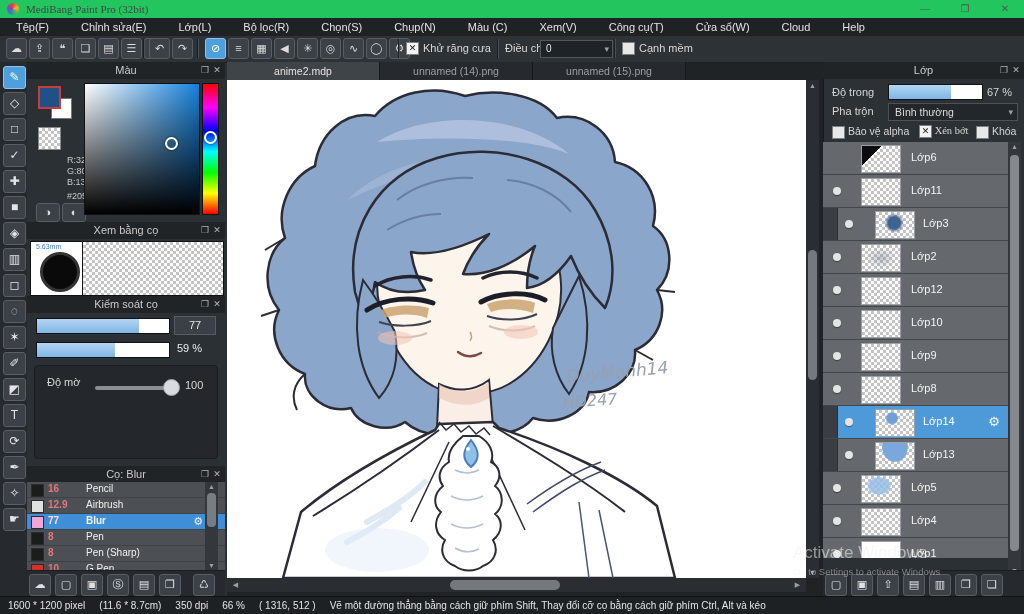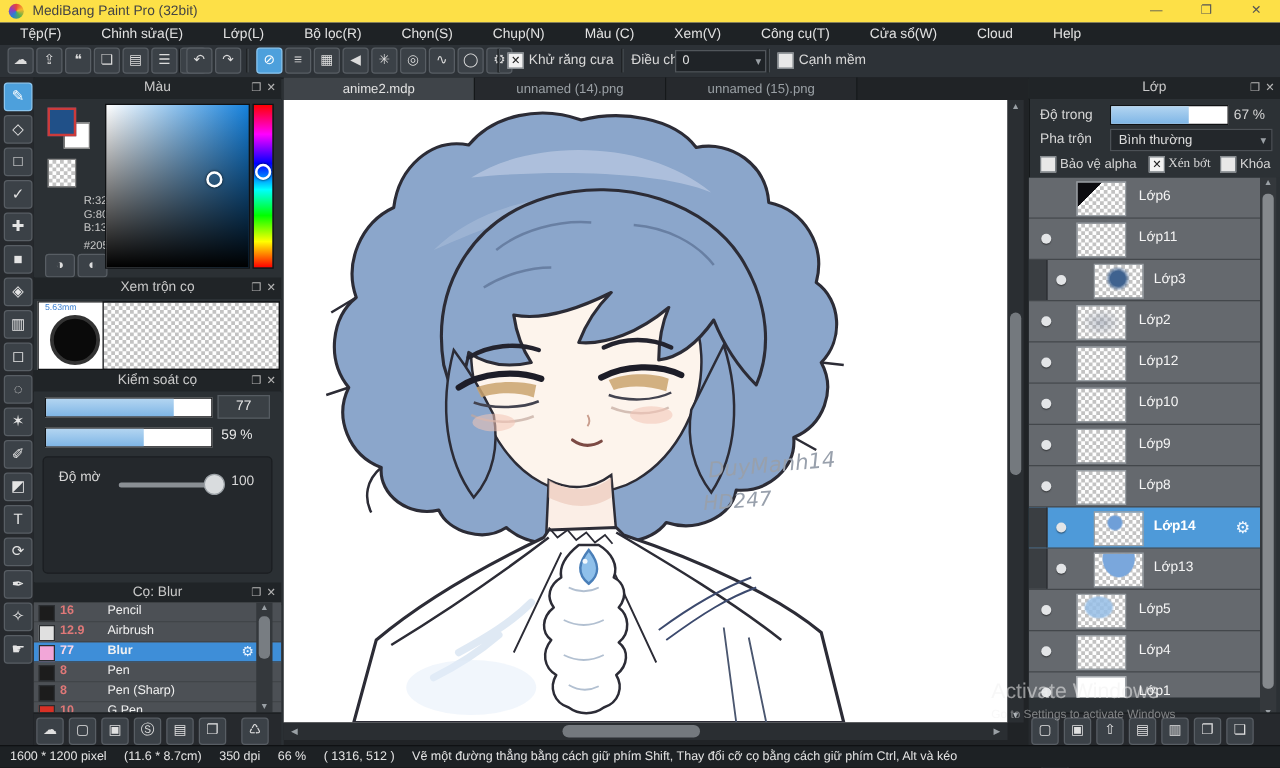--- a/index.html
+++ b/index.html
@@ -1,19 +1,19 @@
 <!DOCTYPE html>
 <html><head>
 <meta charset="utf-8">
 <style>
   html,body{margin:0;padding:0;background:#111;font-family:"Liberation Sans","DejaVu Sans",sans-serif;}
   #app{position:relative;width:1024px;height:614px;background:#2b3034;overflow:hidden;font-family:"Liberation Sans","DejaVu Sans",sans-serif;}
   .abs{position:absolute;}
   
-  #titlebar{left:0;top:0;width:1024px;height:18px;background:#fde047;border-bottom:1px solid #d8d8d8;}
+  #titlebar{left:0;top:0;width:1024px;height:18px;background:#22c55e;border-bottom:1px solid #d8d8d8;font-family:Liberation Serif, serif;}
   #applogo{left:7px;top:3px;width:12px;height:12px;border-radius:50%;background:conic-gradient(#e8453c,#f7b32b,#57b14c,#2a7fd4,#9040c0,#e8453c);}
   #apptitle{left:26px;top:3px;font-size:11px;color:#444;}
   .wctl{top:0;width:40px;height:18px;text-align:center;line-height:18px;font-size:10px;color:#555;}
   
   #menubar{left:0;top:18px;width:1024px;height:18px;background:#1e2225;display:flex;align-items:center;}
   .mitem{font-size:11px;color:#e2e2e2;padding:0 16px;line-height:18px;white-space:nowrap;}
   
   #toolbar{left:0;top:36px;width:1024px;height:26px;background:#2d3237;border-bottom:1px solid #1a1d20;}
   .tbtn{display:inline-block;width:19px;height:19px;margin:0 1px;background:#3b4147;border:1px solid #585e64;border-radius:3px;color:#dcdcdc;font-size:11px;line-height:18px;text-align:center;vertical-align:top;overflow:hidden;}
   .tbtn.active{background:#4da0dc;border-color:#8cc6ef;color:#fff;}
@@ -109,21 +109,21 @@
   .lthumb::after{content:"";position:absolute;inset:0;}
   .t-corner::after{background:linear-gradient(135deg,#0c0c10 30%,rgba(0,0,0,0) 31%);}
   .t-white{background:#fff;}
   .t-sketch::after{background:radial-gradient(ellipse at 50% 50%,rgba(120,130,150,.45),transparent 60%);}
   .t-art-blue::after{background:radial-gradient(circle at 48% 42%,#3f628f 0 24%,rgba(63,98,143,.35) 34%,transparent 40%);}
   .t-art-small::after{background:radial-gradient(circle at 42% 32%,#6f9fd8 0 18%,transparent 24%);}
   .t-art-blob::after{background:radial-gradient(ellipse at 50% 14%,#7aa7dc 0 46%,transparent 50%);}
   .t-art-light::after{background:radial-gradient(ellipse at 45% 38%,rgba(150,190,230,.85) 0 34%,transparent 42%);}
   .lname{position:absolute;left:88px;top:9px;font-size:11px;color:#f4f4f4;}
   .lrow.ind .lname{left:100px;}
-  .lrow.sel .lname{font-weight:bold;color:#fff;}
+  .lrow.sel .lname{font-weight:normal;color:#fff;}
   .lgear{position:absolute;right:8px;top:8px;font-size:13px;color:#f2f8ff;}
   #layer-sb{left:1008px;top:142px;width:13px;height:433px;background:#34383c;}
   #layer-sb-thumb{position:absolute;left:2px;top:13px;width:9px;height:396px;background:#85898d;border-radius:4px;}
   
   #statusbar{left:0;top:596px;width:1024px;height:18px;background:#1d2124;border-top:1px solid #0f1113;display:flex;align-items:center;gap:14px;padding-left:8px;box-sizing:border-box;}
   .seg{font-size:10px;color:#e4e4e4;white-space:nowrap;}
   
   #wm1{left:793px;top:543px;font-size:17px;color:rgba(240,240,240,.55);z-index:60;}
   #wm2{left:793px;top:566px;font-size:9.5px;color:rgba(240,240,240,.45);z-index:60;}
 </style>
@@ -212,21 +212,21 @@
     <div class="abs rgbtxt" style="top:112px;">#205088</div>
     <div class="abs palbtn" style="left:9px;">◑</div>
     <div class="abs palbtn" style="left:35px;">◐</div>
     <div id="grad-box" class="abs"></div>
     <div id="grad-marker" class="abs"></div>
     <div id="hue-bar" class="abs"></div>
     <div id="hue-marker" class="abs"></div>
   </div>
 
   <div id="p-prev-head" class="abs panel-head">
-    <span>Xem trộn cọ</span>
+    <span>Xem bằng cọ</span>
     <span class="ph-ico" style="right:14px;">❐</span>
     <span class="ph-ico" style="right:2px;">✕</span>
   </div>
   <div id="p-prev" class="abs">
     <div id="prev-box" class="abs">
       <div id="prev-circle" class="abs"></div>
       <div id="prev-size" class="abs">5.63mm</div>
     </div>
     <div id="prev-strip" class="abs checker-sm"></div>
   </div>

